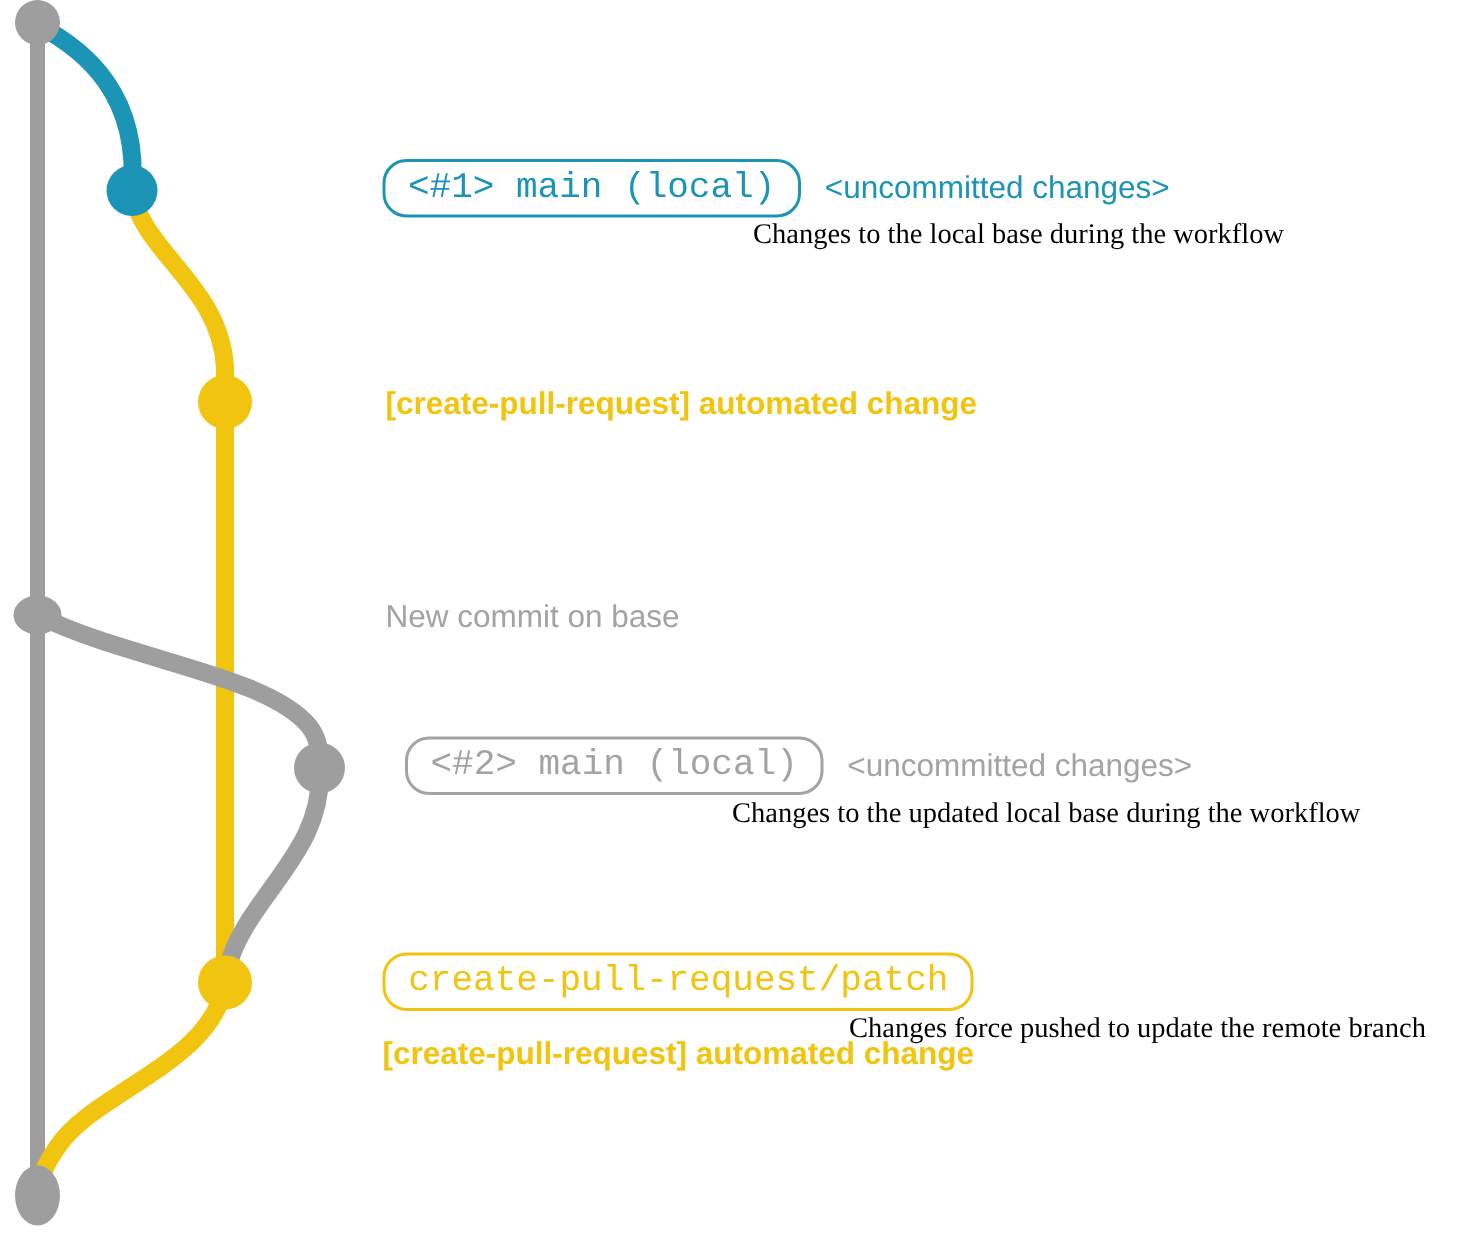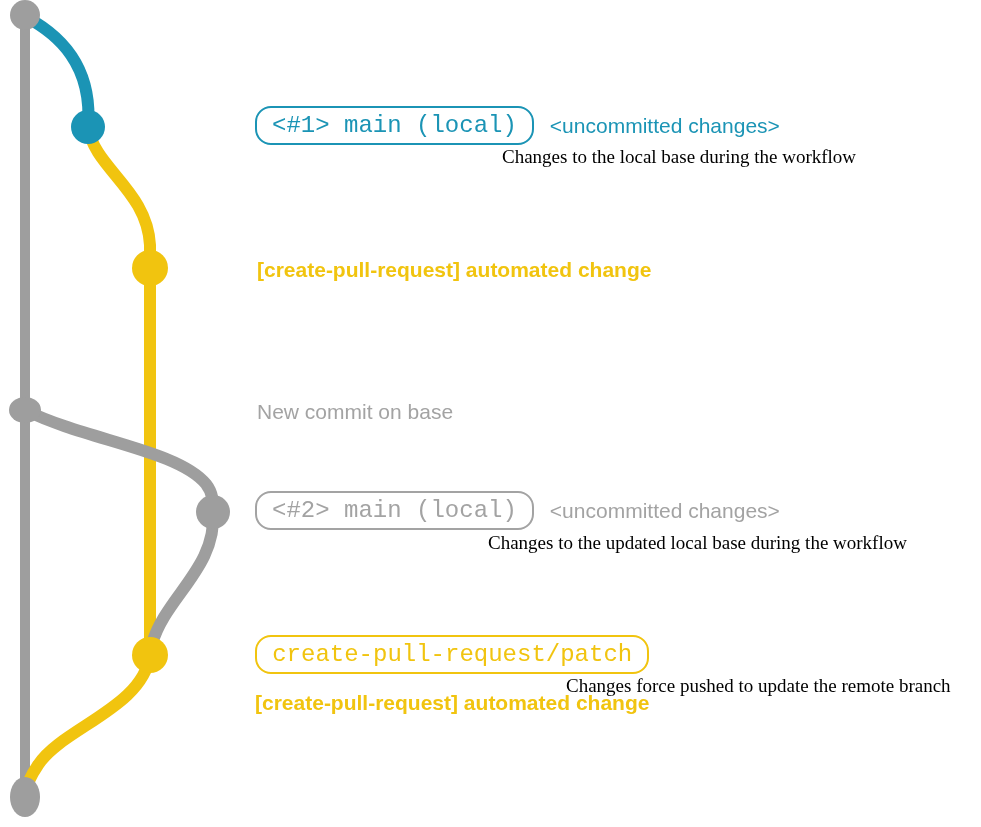--- a/index.html
+++ b/index.html
@@ -47,21 +47,21 @@
   }
   .row { position: absolute; display: flex; align-items: center; gap: 16px; white-space: nowrap; }
   .badge {
     display: inline-block;
     border: 2px solid;
     border-radius: 16px;
     padding: 5px 15px;
     font-size: 24px; line-height: 25px; font-family: Liberation Mono, monospace;
   }
   .badge.teal   { color: var(--teal);      border-color: var(--teal); }
-  .badge.gray   { color: var(--gray_text); border-color: var(--gray_text); }
+  .badge.gray   { color: var(--gray_text); border-color: var(--gray_text); margin-left: 15px; }
   .badge.yellow { color: var(--yellow);    border-color: var(--yellow); }
 
   #lbl-last-commit { left: 257px; top: 14px; }
   #row-step1       { left: 255px; top: 106px; }
   #note-step1      { left: 488px; top: 145px; margin-left: 14px; }
   #lbl-step2       { left: 257px; top: 257px; }
   #note-step2      { left: 271px; top: 289px; }
   #lbl-new-commit  { left: 257px; top: 399px; }
   #row-step3       { left: 255px; top: 491px; }
   #note-step3      { left: 488px; top: 531px; }

